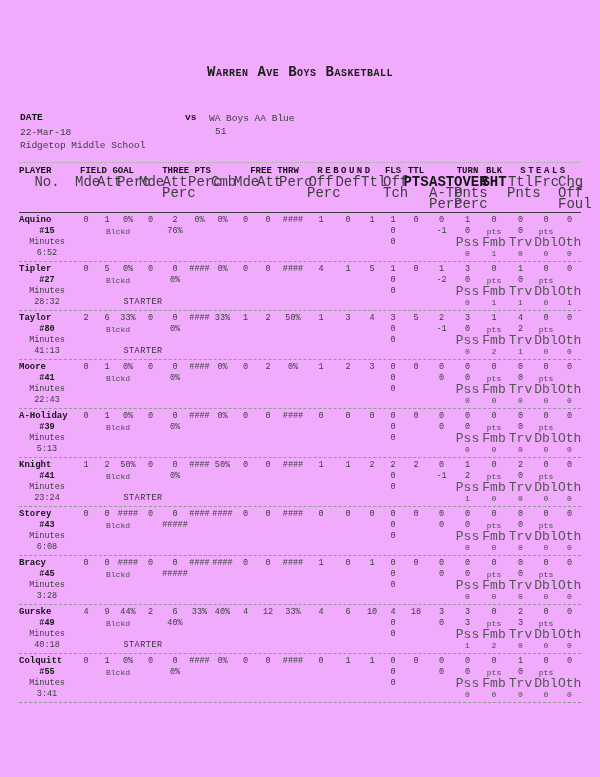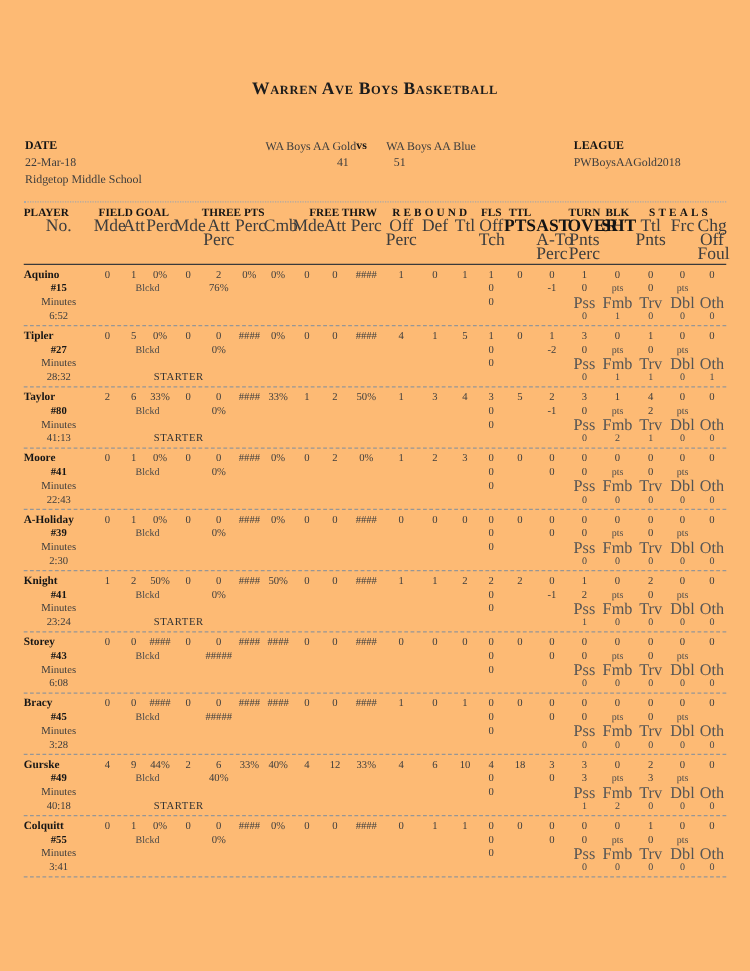--- a/index.html
+++ b/index.html
@@ -1,18 +1,18 @@
 <!DOCTYPE html>
 <html><head>
 <meta charset="utf-8">
 <style>
   html,body{margin:0;padding:0;background:#fff;}
   .page{
-    width:600px;height:777px;background:#fdba74;position:relative;
-    font-family:Liberation Serif, serif;color:#3d3d3d;overflow:hidden;
+    width:600px;height:777px;background:#f0abfc;position:relative;
+    font-family:Liberation Mono, monospace;color:#3d3d3d;overflow:hidden;
   }
   .title{
     text-align:center;margin-top:64px;font-size:14px;font-weight:bold;color:#1c1c1c;
     font-variant:small-caps;letter-spacing:.5px;
   }
   
   .meta{display:flex;margin-top:32px;padding:0 20px;font-size:9.5px;}
   .meta .left{flex:0 0 165px;}
   .meta .center{flex:1;display:flex;align-items:flex-start;}
   .meta .right{flex:0 0 145px;padding-left:20px;box-sizing:border-box;}
@@ -61,33 +61,25 @@
 
   <div class="title">Warren Ave Boys Basketball</div>
 
   <div class="meta">
     <div class="left">
       <div class="lbl">DATE</div>
       <div class="val">22-Mar-18</div>
       <div class="val">Ridgetop Middle School</div>
     </div>
     <div class="center">
-      <div class="team-l">
-        <div class="val">WA Boys AA Gold</div>
-        <div class="val score-l">41</div>
-      </div>
       <div class="vs">vs</div>
       <div class="team-r">
         <div class="val">WA Boys AA Blue</div>
         <div class="val score-r">51</div>
       </div>
-    </div>
-    <div class="right">
-      <div class="lbl">LEAGUE</div>
-      <div class="val">PWBoysAAGold2018</div>
     </div>
   </div>
 
   <div class="table">
     <div class="thead">
       <div class="r">
         <span class="hd ltxt">PLAYER</span>
         <span class="hd g2-5">FIELD GOAL</span>
         <span class="hd g5-9">THREE PTS</span>
         <span class="hd g9-12 pad8">FREE THRW</span>
@@ -402,21 +394,21 @@
     <div class="r">
       <span class="g1">Minutes</span>
       <span class="g15">0</span>
       <span class="g18 small">Pss</span>
       <span class="g19 small">Fmb</span>
       <span class="g20 small">Trv</span>
       <span class="g21 small">Dbl</span>
       <span class="g22 small">Oth</span>
     </div>
     <div class="r">
-      <span class="g1">2:30</span>
+      <span class="g1">5:13</span>
       <span class="g2-7 starter"></span>
       <span class="g18 tiny">0</span>
       <span class="g19 tiny">0</span>
       <span class="g20 tiny">0</span>
       <span class="g21 tiny">0</span>
       <span class="g22 tiny">0</span>
     </div>
   </div>
 
   <div class="player">

